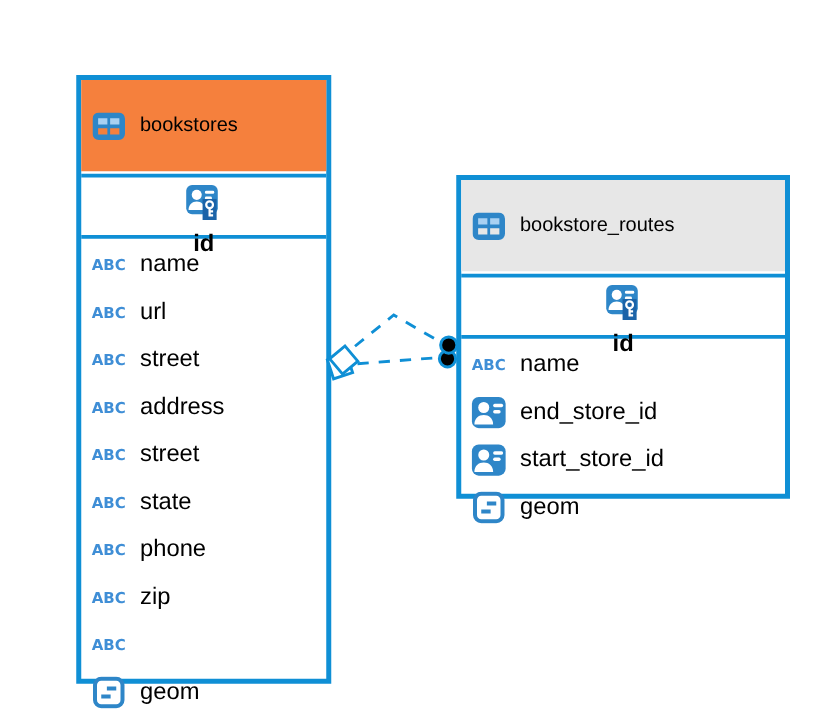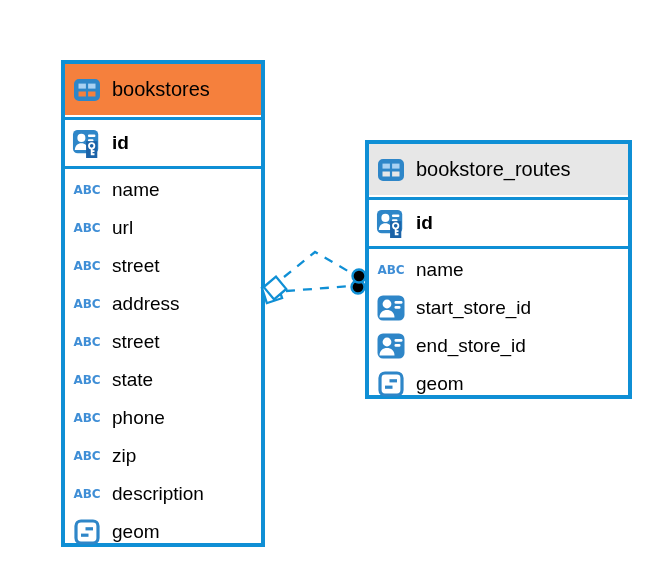--- a/index.html
+++ b/index.html
@@ -7,30 +7,30 @@
     position:relative;width:654px;height:570px;background:#ffffff;overflow:hidden;
     font-family:"Liberation Sans","DejaVu Sans",sans-serif;color:#000;
   }
   .table-card{
     position:absolute;box-sizing:border-box;
     border:4px solid #0f8fd5;background:#ffffff;
   }
   #tbl-bookstores{left:61px;top:60px;width:204px;height:487px;}
   #tbl-routes{left:365px;top:140px;width:267px;height:259px;}
   .tbl-header{
-    height:41px;display:flex;align-items:center;padding:5px 6px;gap:9px;
-    font-size:20px;white-space:nowrap;overflow:hidden;
+    height:41px;display:flex;align-items:center;padding:16px 6px;gap:9px;
+    font-size:16px;white-space:nowrap;overflow:hidden;
   }
   .sep{height:3px;background:#0f8fd5;margin:2px 0;}
   .row{
     height:38px;display:flex;align-items:center;padding:0 6px;gap:9px;
     font-size:19px;white-space:nowrap;
   }
-  .pk-row{height:42px;font-size:19px;font-weight:700;}
-  .icon-box{width:32px;display:flex;justify-content:center;align-items:flex-start;flex:0 0 32px;}
+  .pk-row{height:42px;font-size:19px;font-weight:700;flex-direction:column;}
+  .icon-box{width:32px;display:flex;justify-content:center;align-items:flex-end;flex:0 0 32px;}
   .abc{
     font-family:"DejaVu Sans",sans-serif;font-size:12px;font-weight:800;
     color:#3f8ed6;letter-spacing:0px;line-height:1;
   }
   svg.ic{display:block;}
   #connector{position:absolute;left:253px;top:238px;width:130px;height:78px;}
   .dash{stroke:#0f8fd5;stroke-width:2.3;fill:none;stroke-dasharray:9 8;}
   .marker{stroke:#0f8fd5;fill:#fff;stroke-width:2.3;}
   .dot{fill:#000;stroke:#0f8fd5;stroke-width:2.4;}
 </style>
@@ -137,21 +137,20 @@
     <div class="row">
       <span class="icon-box">
           <span class="abc">ABC</span>
         </span>
       <span>zip</span>
     </div>
     <div class="row">
       <span class="icon-box">
           <span class="abc">ABC</span>
         </span>
-      <span>description</span>
     </div>
     <div class="row">
       <span class="icon-box">
         <svg class="ic" width="26" height="26">
             <use href="#i-geom"></use>
           </svg>
       </span>
       <span>geom</span>
     </div>
   </div>
@@ -181,29 +180,29 @@
           <span class="abc">ABC</span>
         </span>
       <span>name</span>
     </div>
     <div class="row">
       <span class="icon-box">
         <svg class="ic" width="28" height="26">
             <use href="#i-fk"></use>
           </svg>
       </span>
-      <span>start_store_id</span>
+      <span>end_store_id</span>
     </div>
     <div class="row">
       <span class="icon-box">
         <svg class="ic" width="28" height="26">
             <use href="#i-fk"></use>
           </svg>
       </span>
-      <span>end_store_id</span>
+      <span>start_store_id</span>
     </div>
     <div class="row">
       <span class="icon-box">
         <svg class="ic" width="26" height="26">
             <use href="#i-geom"></use>
           </svg>
       </span>
       <span>geom</span>
     </div>
   </div>

